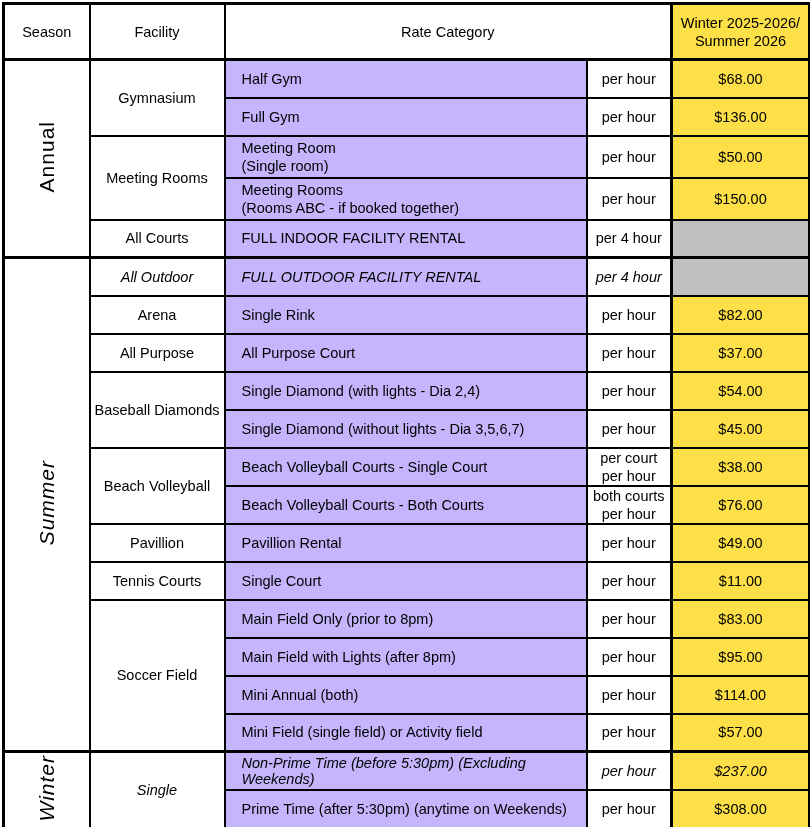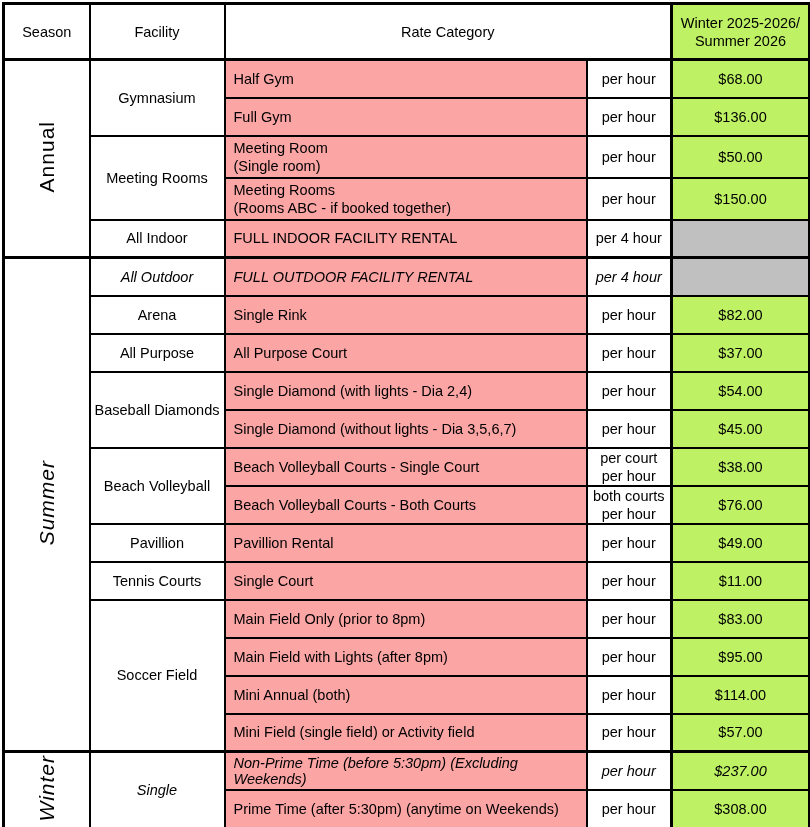--- a/index.html
+++ b/index.html
@@ -28,28 +28,28 @@
     font-weight: 500;
     background: #ffffff;
   }
   thead th {
     height: 56px;
     border-bottom: 3px solid #000;
     font-weight: 500;
   }
   tbody td { height: 38px; }
   td.rate {
-    background: #fca5a5;
+    background: #c4b5fd;
     text-align: left;
-    padding: 2px 4px 2px 8px;
+    padding: 2px 4px 2px 16px;
   }
   td.rate .line, td.unit .line, th .line { line-height: 18px; }
   td.price-col, th.price-col {
     border-left: 3px solid #000;
-    background: #bef264;
+    background: #fde047;
   }
   td.price-col.gray { background: #C0C0C0; }
   tr.section-start td { border-top: 3px solid #000; font-style: italic; }
   td.season-cell { background: #ffffff; }
   .vtext {
     display: inline-block;
     writing-mode: vertical-rl;
     transform: rotate(180deg);
     font-size: 21px;
     letter-spacing: 1px;
@@ -106,21 +106,21 @@
     </tr>
     <tr>
       <td class="rate">
         <div class="line">Meeting Rooms</div>
         <div class="line">(Rooms ABC - if booked together)</div>
       </td>
       <td class="unit">per hour</td>
       <td class="price-col">$150.00</td>
     </tr>
     <tr>
-      <td class="facility">All Indoor</td>
+      <td class="facility">All Courts</td>
       <td class="rate">FULL INDOOR FACILITY RENTAL</td>
       <td class="unit">per 4 hour</td>
       <td class="price-col gray"></td>
     </tr>
 
     <tr class="section-start">
       <td class="season-cell" rowspan="13"><span class="vtext">Summer</span></td>
       <td class="facility">All Outdoor</td>
       <td class="rate">FULL OUTDOOR FACILITY RENTAL</td>
       <td class="unit">per 4 hour</td>

